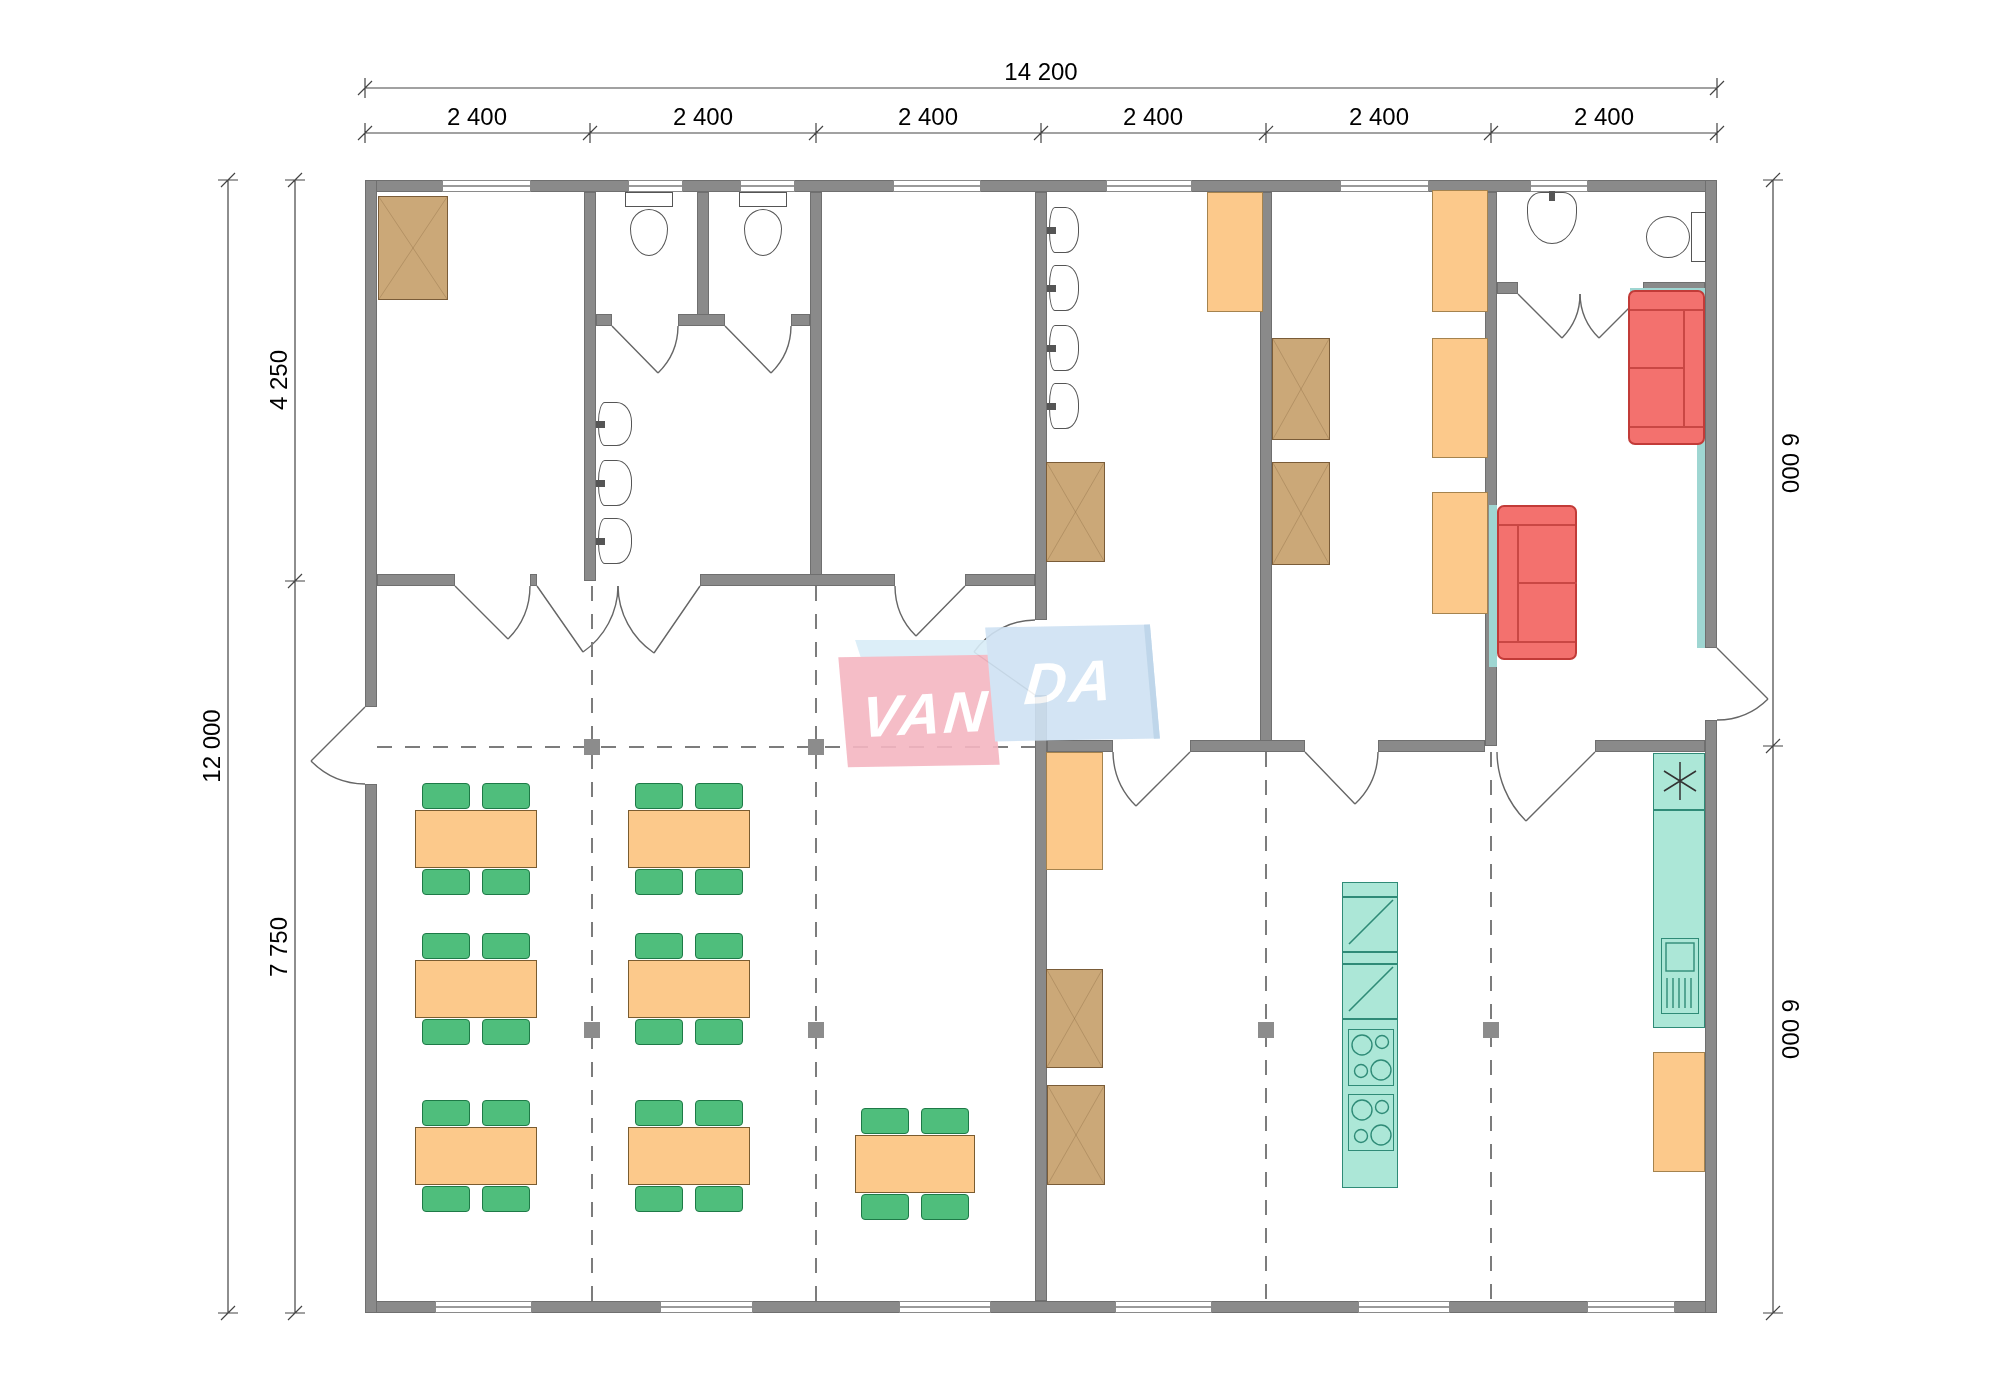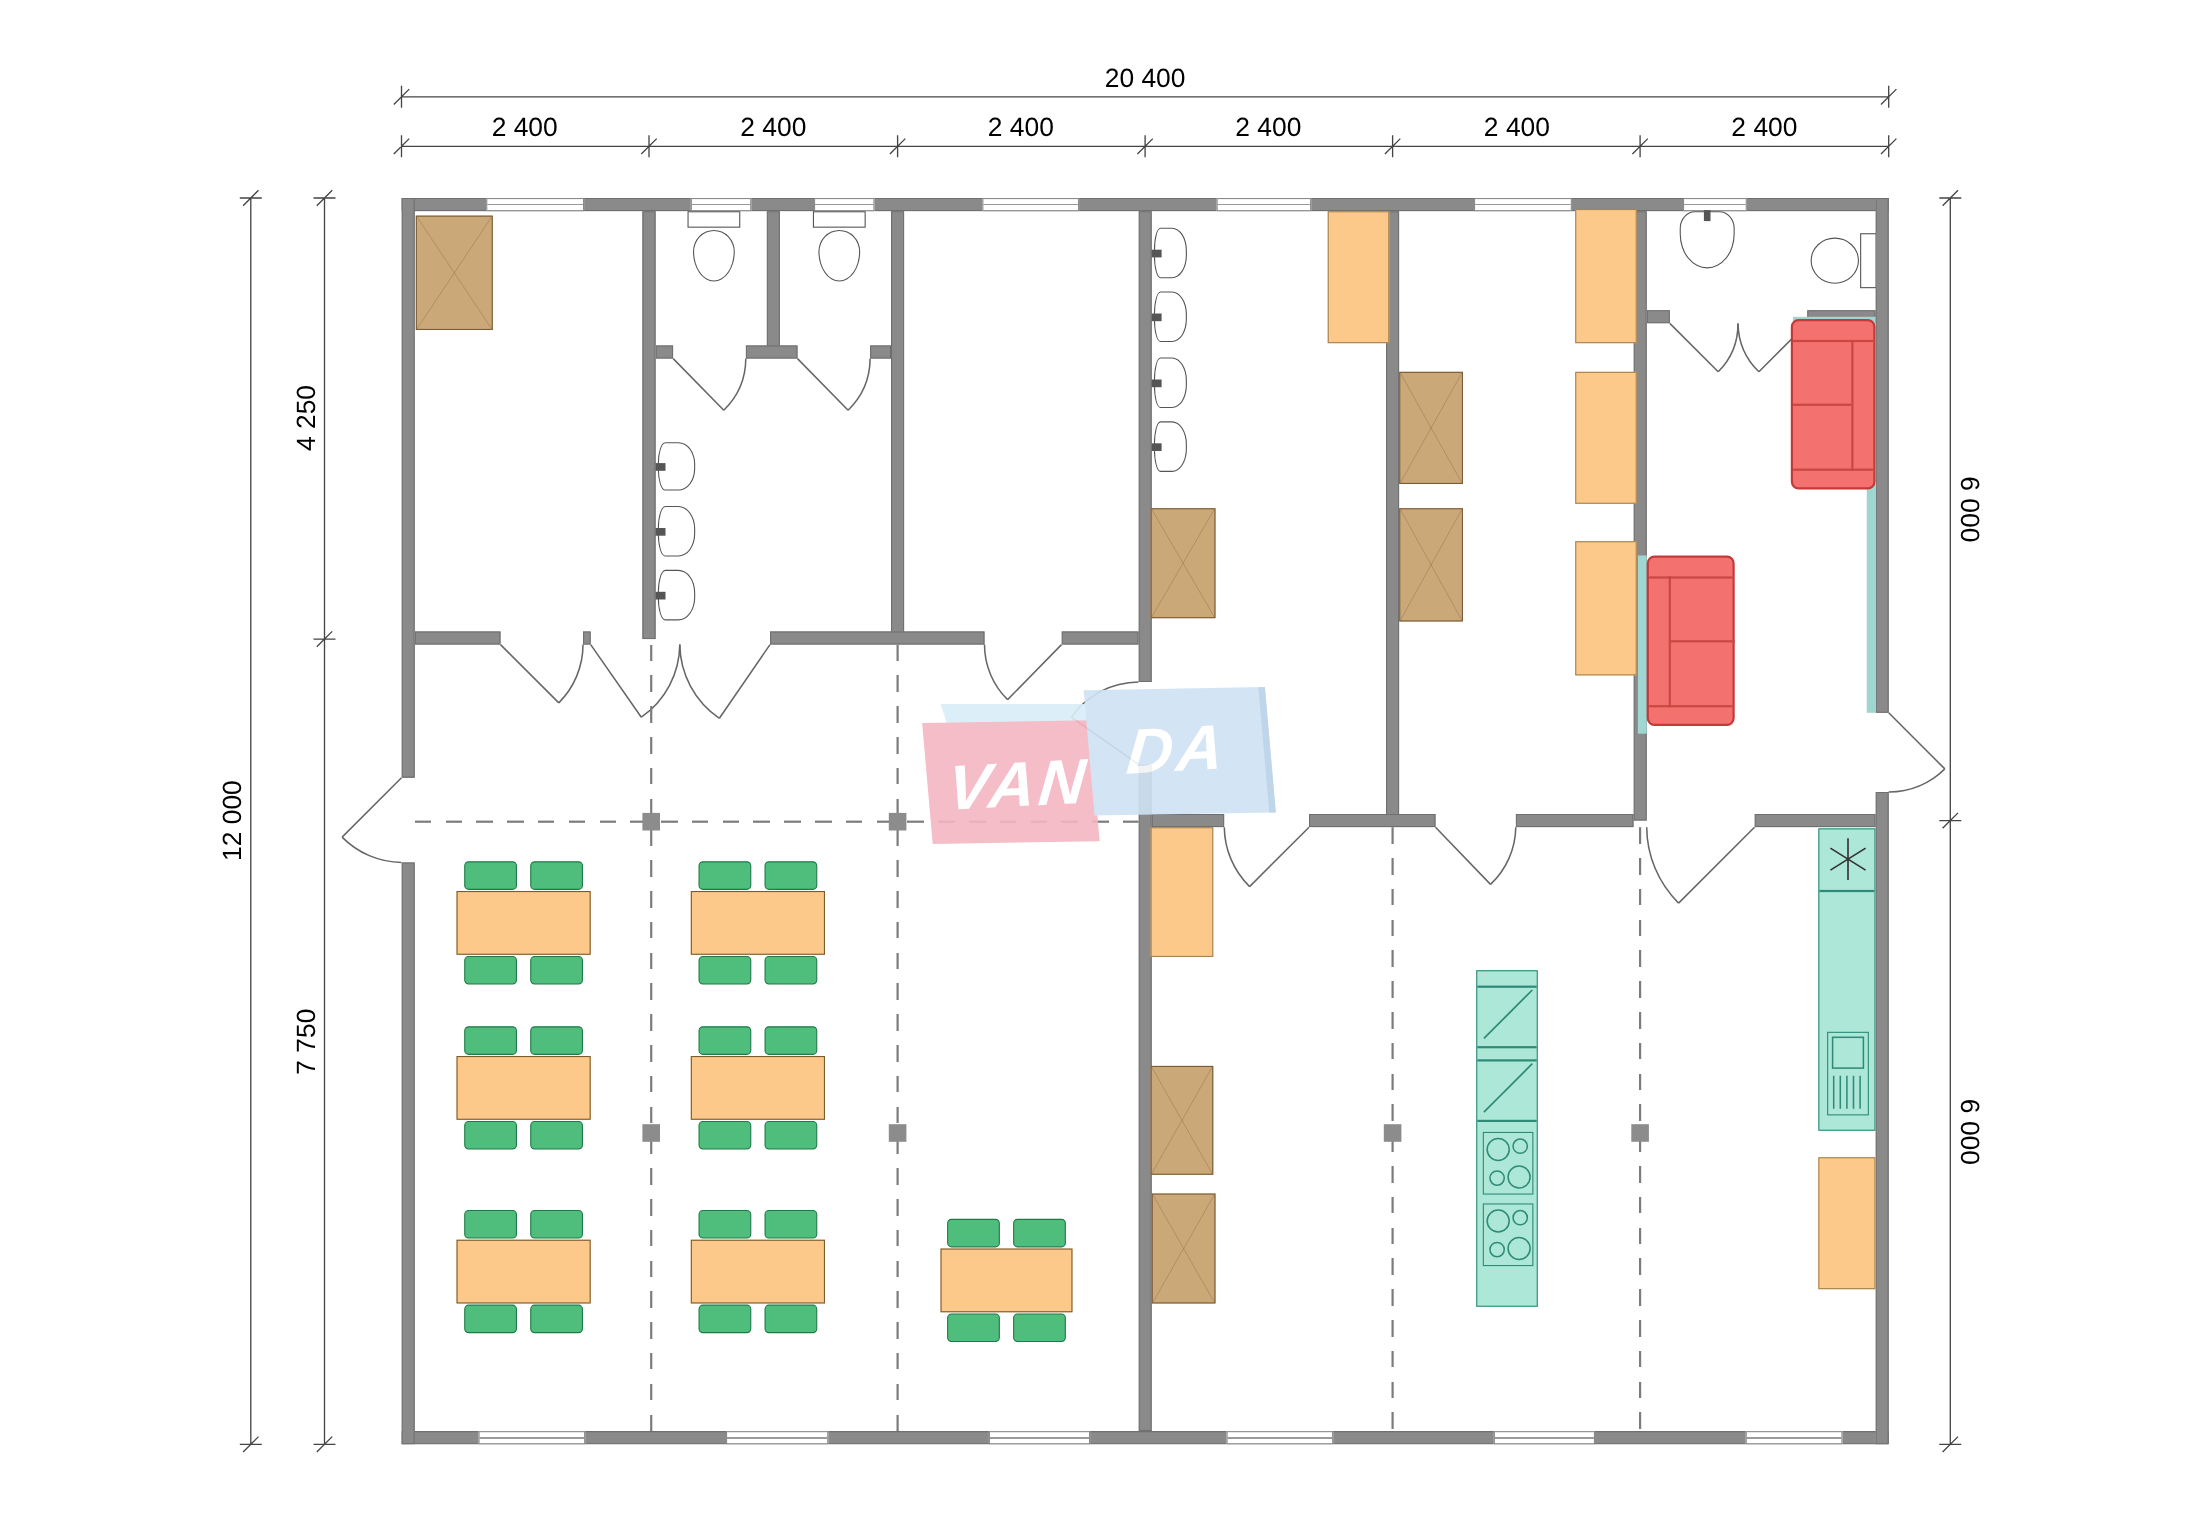--- a/index.html
+++ b/index.html
@@ -61,21 +61,21 @@
       <path d="M1113 752 A77 77 0 0 0 1136 806 M1190 752 L1136 806"></path>
       <path d="M1378 752 A73 73 0 0 1 1355 804 M1305 752 L1355 804"></path>
       <path d="M1497 752 A98 98 0 0 0 1526 821 M1595 752 L1526 821"></path>
       <path d="M1580 294 A62 62 0 0 1 1562 338 M1518 294 L1562 338"></path>
       <path d="M1580 294 A63 63 0 0 0 1599 338 M1643 294 L1599 338"></path>
       <path d="M365 784 A77 77 0 0 1 311 761 M365 707 L311 761"></path>
       <path d="M1717 720 A72 72 0 0 0 1768 699 M1717 648 L1768 699"></path>
     </g>
   </svg>
 
-  <div class="dim" style="left:1041px;top:72px;">20 400</div>
+  <div class="dim" style="left:1041px;top:72px;">14 200</div>
   <div class="dim" style="left:477px;top:117px;">2 400</div>
   <div class="dim" style="left:703px;top:117px;">2 400</div>
   <div class="dim" style="left:928px;top:117px;">2 400</div>
   <div class="dim" style="left:1153px;top:117px;">2 400</div>
   <div class="dim" style="left:1379px;top:117px;">2 400</div>
   <div class="dim" style="left:1604px;top:117px;">2 400</div>
   <div class="dimv" style="left:212px;top:746px;">12 000</div>
   <div class="dimv" style="left:279px;top:380px;">4 250</div>
   <div class="dimv" style="left:279px;top:947px;">7 750</div>
   <div class="dimvr" style="left:1790px;top:463px;">6 000</div>

